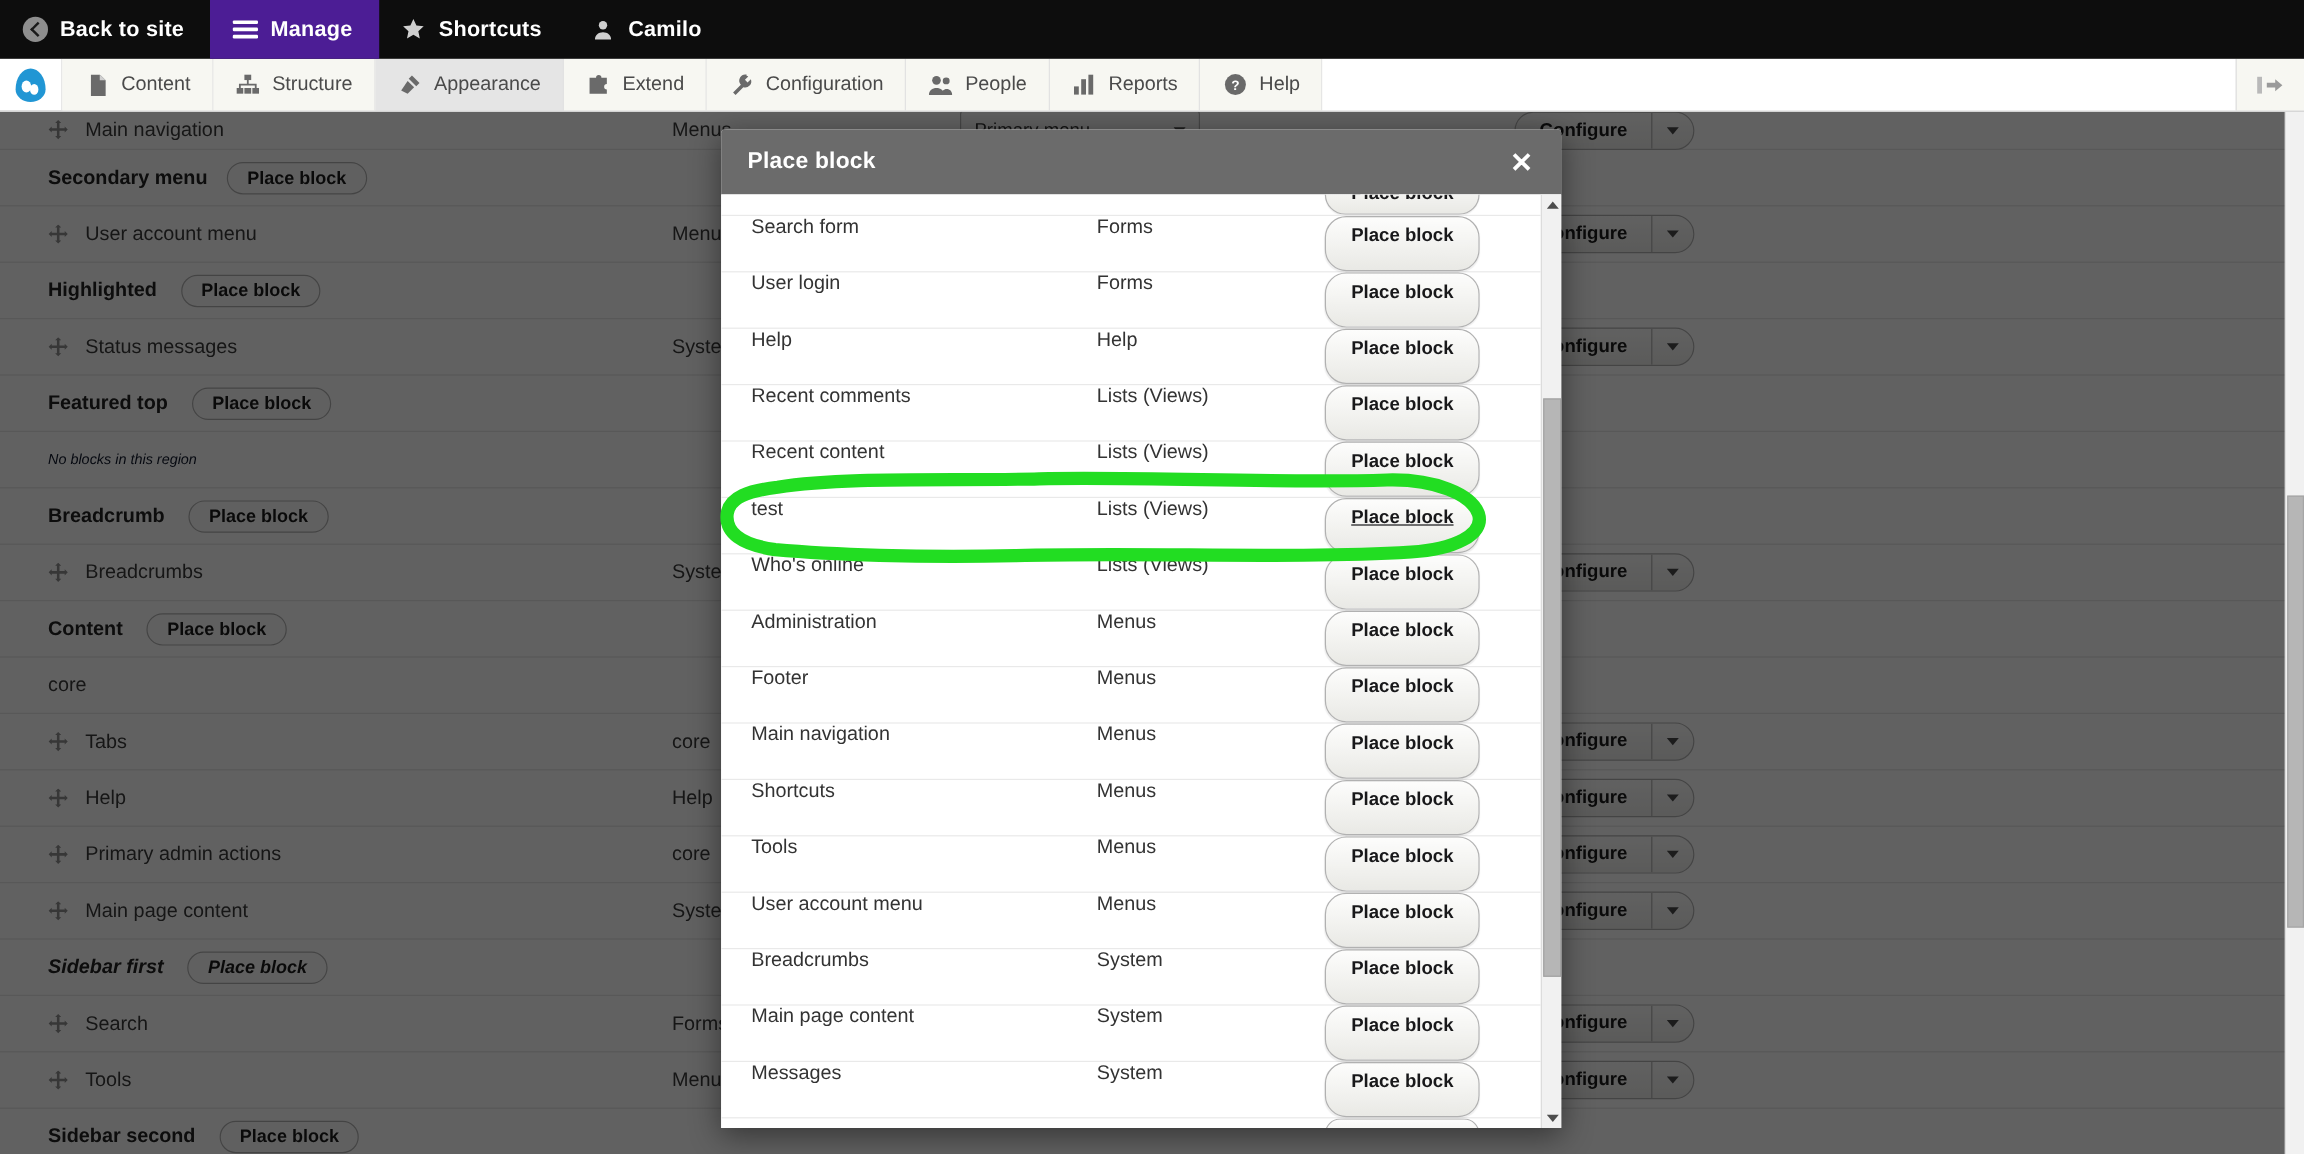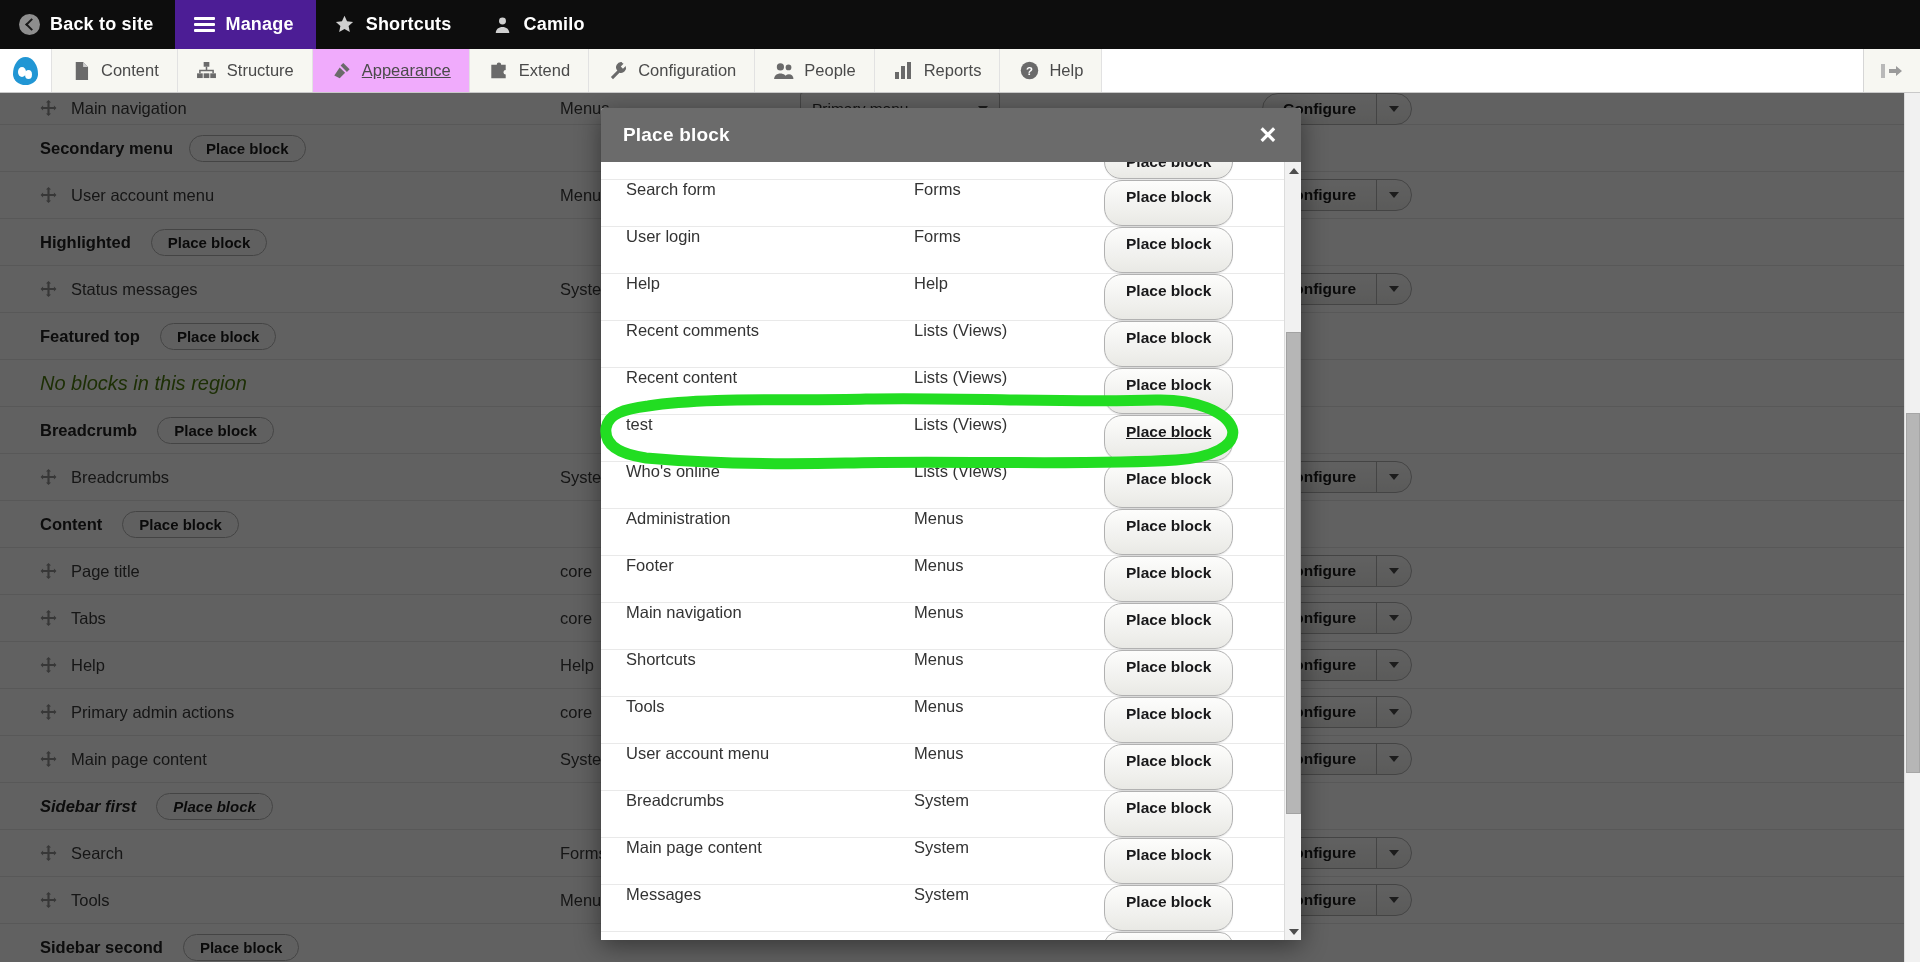--- a/index.html
+++ b/index.html
@@ -55,21 +55,21 @@
                position: relative; transform: rotate(0deg); }
   .drop-logo::before { content:""; position:absolute; left:5px; top:10px; width:8px;height:10px;
                background:#fff; border-radius:50%; }
   .drop-logo::after { content:""; position:absolute; left:12px; top:13px; width:7px;height:9px;
                background:#fff; border-radius:50%; }
   .tm-item {
     display: flex; align-items: center; gap: 9px; padding: 0 18px;
     font-size: 16.5px; color: #4a4a4a; border-right: 1px solid #e2e2e2;
     cursor: pointer; white-space: nowrap;
   }
-  .tm-item.active { background: #f0abfc; text-decoration: underline; }
+  .tm-item.active { background: #e5e5e5; }
   .tm-item:not(.active) { background: #f7f7f2; }
   .tm-fill { flex: 1; background: #fff; border-right: 1px solid #d6d6d6; }
   .tm-orient { width: 56px; background: #f7f7f2; display: flex; align-items: center;
                justify-content: center; cursor: pointer; }
   .svgico { display:block; }
 
   
   .page {
     position: absolute; top: 93px; left: 0; width: 1920px; height: 869px;
     background: #fff; overflow: hidden; z-index: 1;
@@ -97,21 +97,21 @@
   .btn-conf .lbl { padding: 6px 20px; font-size: 15.5px; font-weight: bold; color: #1c1c1c; }
   .btn-conf .arw { border-left: 1px solid #b4b4b4; padding: 6px 12px;
                    display: flex; align-items: center; }
   .caret-d { width: 0; height: 0; border-left: 5px solid transparent;
              border-right: 5px solid transparent; border-top: 6px solid #4a4a4a; }
   .sel-box {
     display: inline-flex; align-items: center; justify-content: space-between;
     width: 200px; padding: 7px 11px; border: 1px solid #b8b8b8; border-radius: 3px;
     background: #fcfcfc; font-size: 15.5px; color: #333;
   }
-  .noblocks { font-style: italic; color: #4d7c0f; font-size: 20px; }
+  .noblocks { font-style: italic; color: #0f172a; font-size: 12px; }
 
   
   .overlay {
     position: absolute; top: 93px; left: 0; width: 1920px; height: 869px;
     background: rgba(0,0,0,0.62); z-index: 20;
   }
 
   
   .dialog {
     position: absolute; left: 601px; top: 108px; width: 700px; height: 832px;
@@ -442,26 +442,20 @@
     </div>
 
     <div class="blk-row region">
       <div class="col-name" style="gap:20px;">
         <span>Content</span>
         <span class="pill">Place block</span>
       </div>
     </div>
 
     <div class="blk-row">
-      <div class="col-name">
-        <svg class="drag-ico" viewBox="0 0 16 16">
-            <path fill="#555" d="M8 0l2.4 2.4H9v4.1h4.1V5.1L15.5 7.5 13.1 9.9V8.5H9v4.1h1.4L8 15 5.6 12.6H7V8.5H2.9v1.4L.5 7.5 2.9 5.1v1.4H7V2.4H5.6z"></path>
-          </svg>
-        <span>Page title</span>
-      </div>
       <div class="col-cat">core</div>
       <div class="col-sel"></div>
       <div class="col-act">
         <span class="btn-conf">
           <span class="lbl">Configure</span>
           <span class="arw">
               <span class="caret-d"></span>
             </span>
         </span>
       </div>

